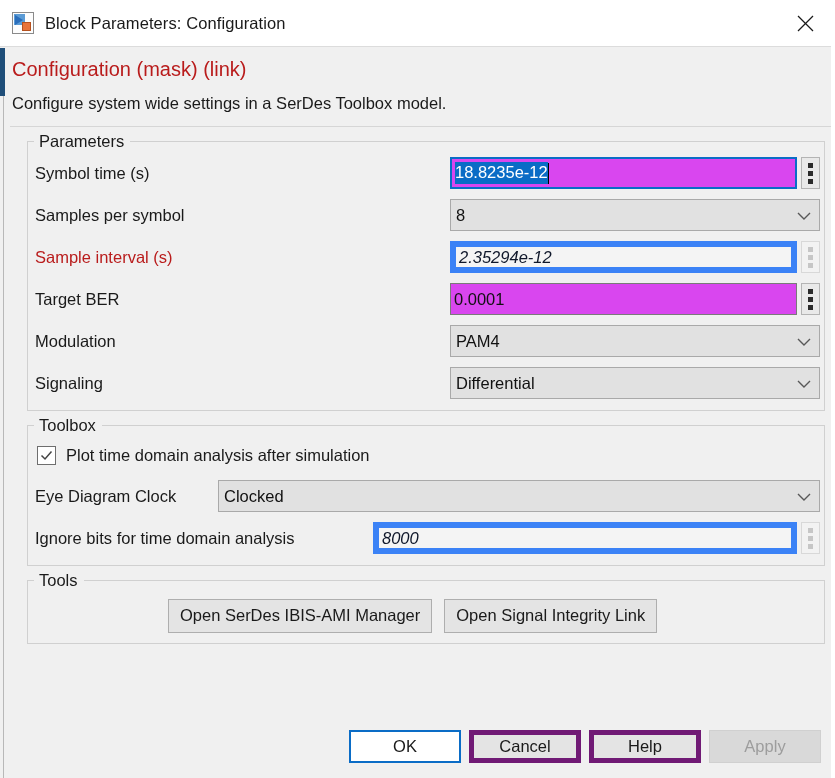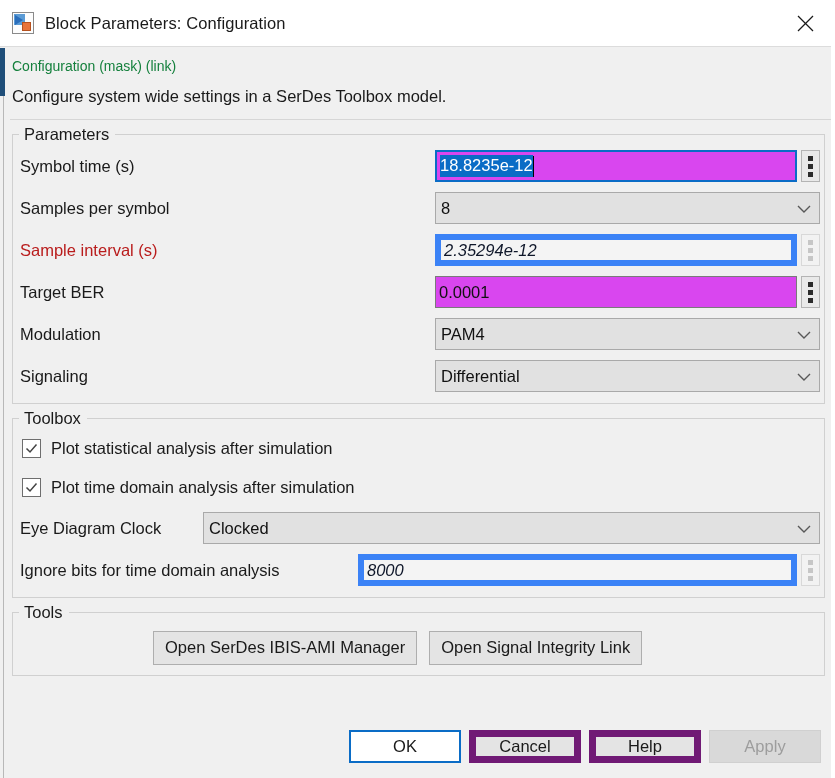--- a/index.html
+++ b/index.html
@@ -116,38 +116,38 @@
     left: 0;
     top: 49px;
     width: 3px;
     bottom: 0;
     background: #f0f0f0;
     border-right: 1px solid #b8b8b8;
   }
 
   .mask-head {
     padding: 11px 8px 0 12px;
-    font-size: 14px;
-    color: #15803d;
+    font-size: 20px;
+    color: #b91c1c;
   }
   .mask-desc {
     padding: 13px 0 0 12px;
     font-size: 16.5px;
     color: #1a1a1a;
   }
   .hrule {
     margin: 13px 0 0 10px;
     height: 1px;
     background: #d6d6d6;
   }
 
   
   .group {
     position: relative;
-    margin: 14px 6px 0 12px;
+    margin: 14px 6px 0 27px;
     border: 1px solid #d0d0d0;
     border-radius: 0;
     padding: 14px 4px 10px 4px;
     box-sizing: border-box;
   }
   .group > .group-title {
     position: absolute;
     top: -12px;
     left: 6px;
     background: #f0f0f0;
@@ -332,21 +332,21 @@
     align-items: center;
     justify-content: flex-end;
     padding: 0 10px 8px 8px;
     box-sizing: border-box;
     gap: 8px;
   }
   .btn {
     width: 112px;
     height: 33px;
     background: #e4e4e4;
-    border: 7px solid #701a75;
+    border: 5px solid #701a75;
     box-sizing: border-box;
     font-size: 16.5px;
     color: #1a1a1a;
     display: flex;
     align-items: center;
     justify-content: center;
     cursor: pointer;
   }
   .btn.primary {
     background: #ffffff;
@@ -472,28 +472,20 @@
                 </svg>
             </span>
           </div>
         </div>
       </div>
     </div>
 
     <div class="group">
       <div class="group-title">Toolbox</div>
 
-      <div class="check-row">
-        <div class="checkbox">
-          <svg width="15" height="15" viewBox="0 0 15 15">
-              <polyline points="2.5,7.5 6,11 12.5,3.5" fill="none" stroke="#444444" stroke-width="1.5"></polyline>
-            </svg>
-        </div>
-        <div class="check-label">Plot statistical analysis after simulation</div>
-      </div>
 
       <div class="check-row">
         <div class="checkbox">
           <svg width="15" height="15" viewBox="0 0 15 15">
               <polyline points="2.5,7.5 6,11 12.5,3.5" fill="none" stroke="#444444" stroke-width="1.5"></polyline>
             </svg>
         </div>
         <div class="check-label">Plot time domain analysis after simulation</div>
       </div>
 

